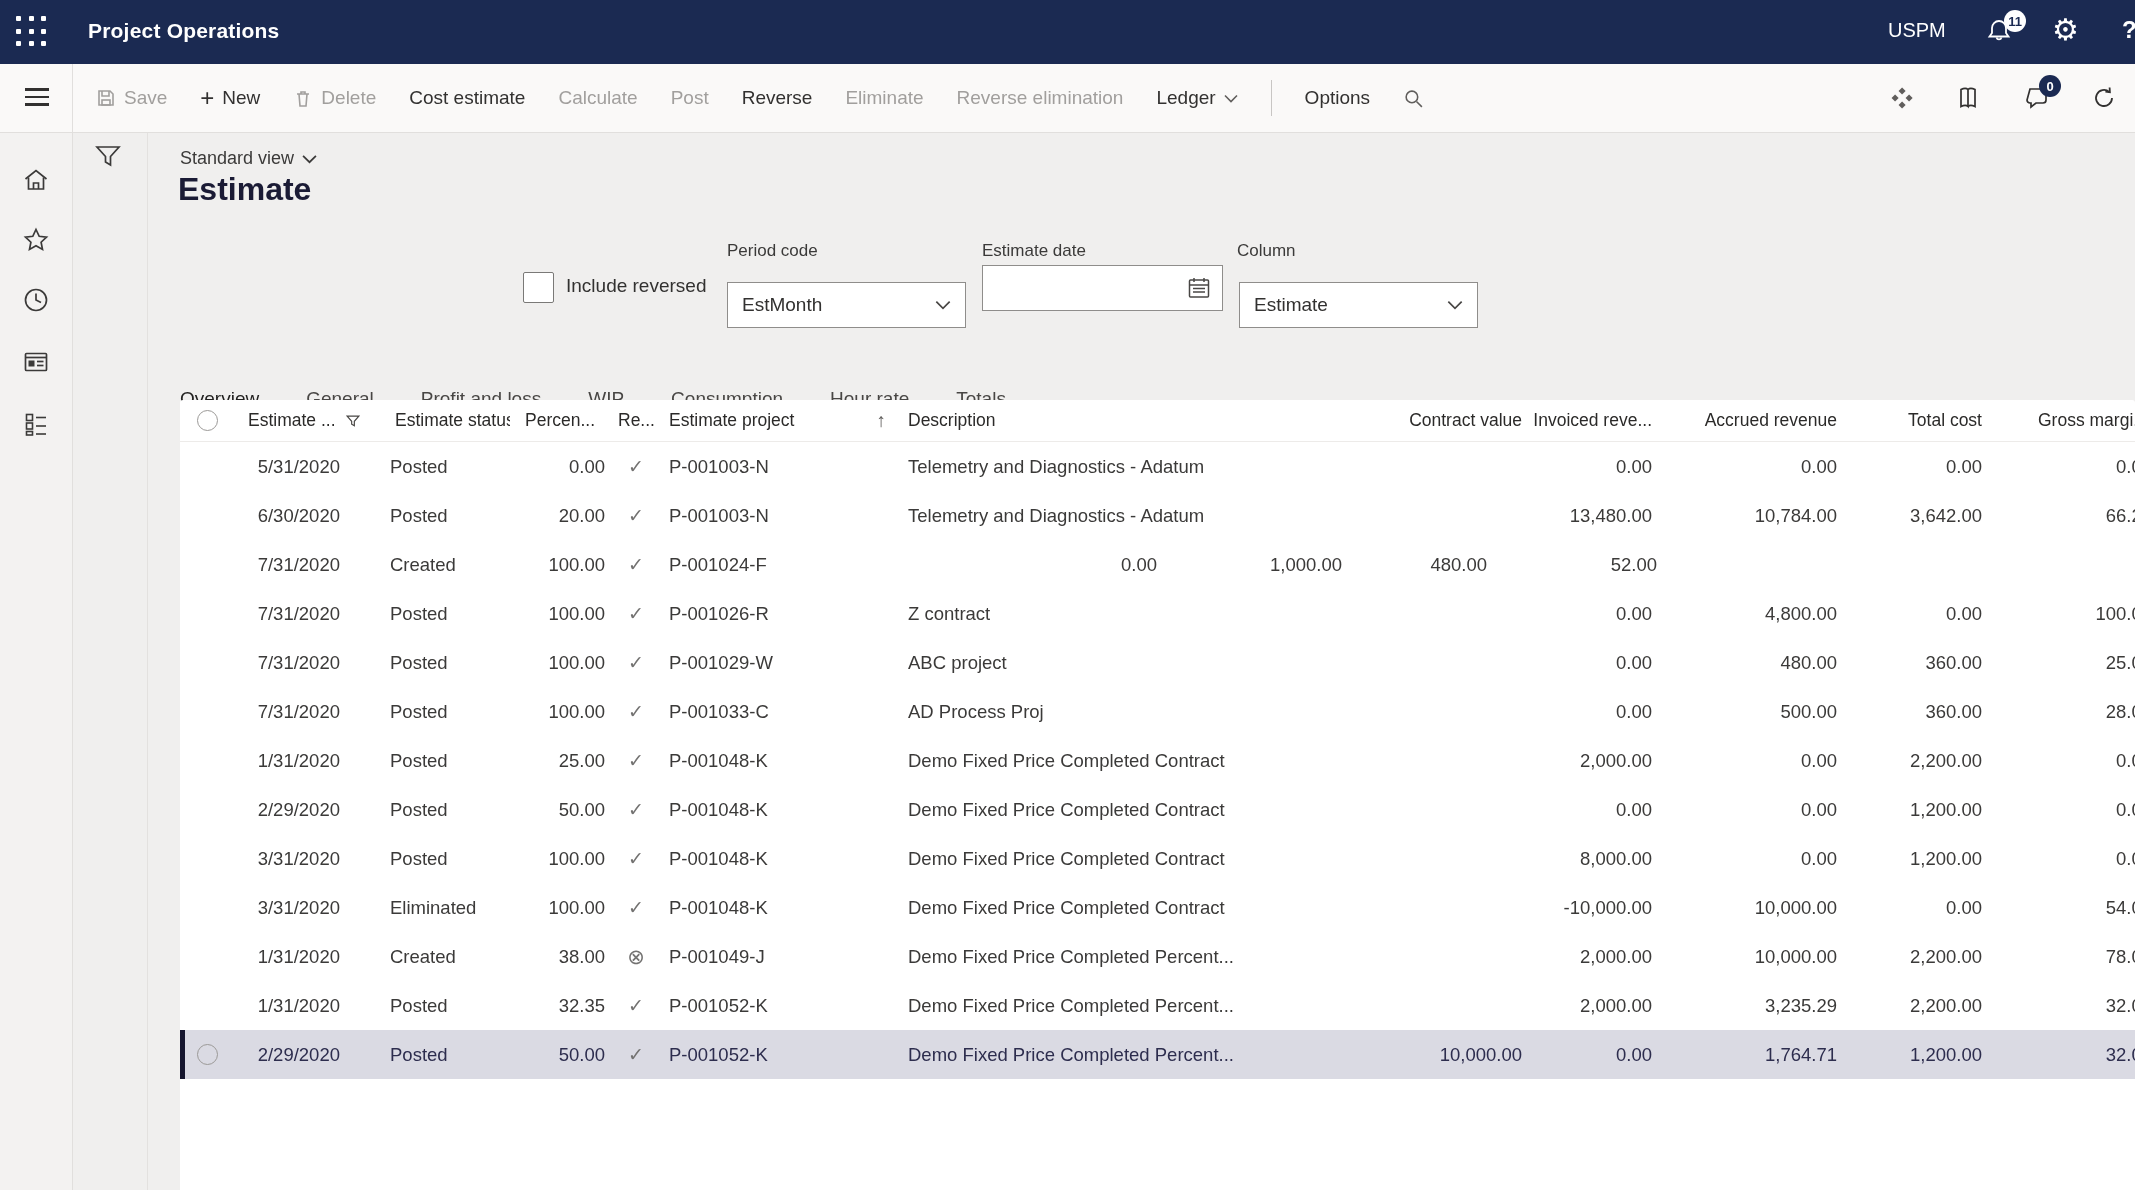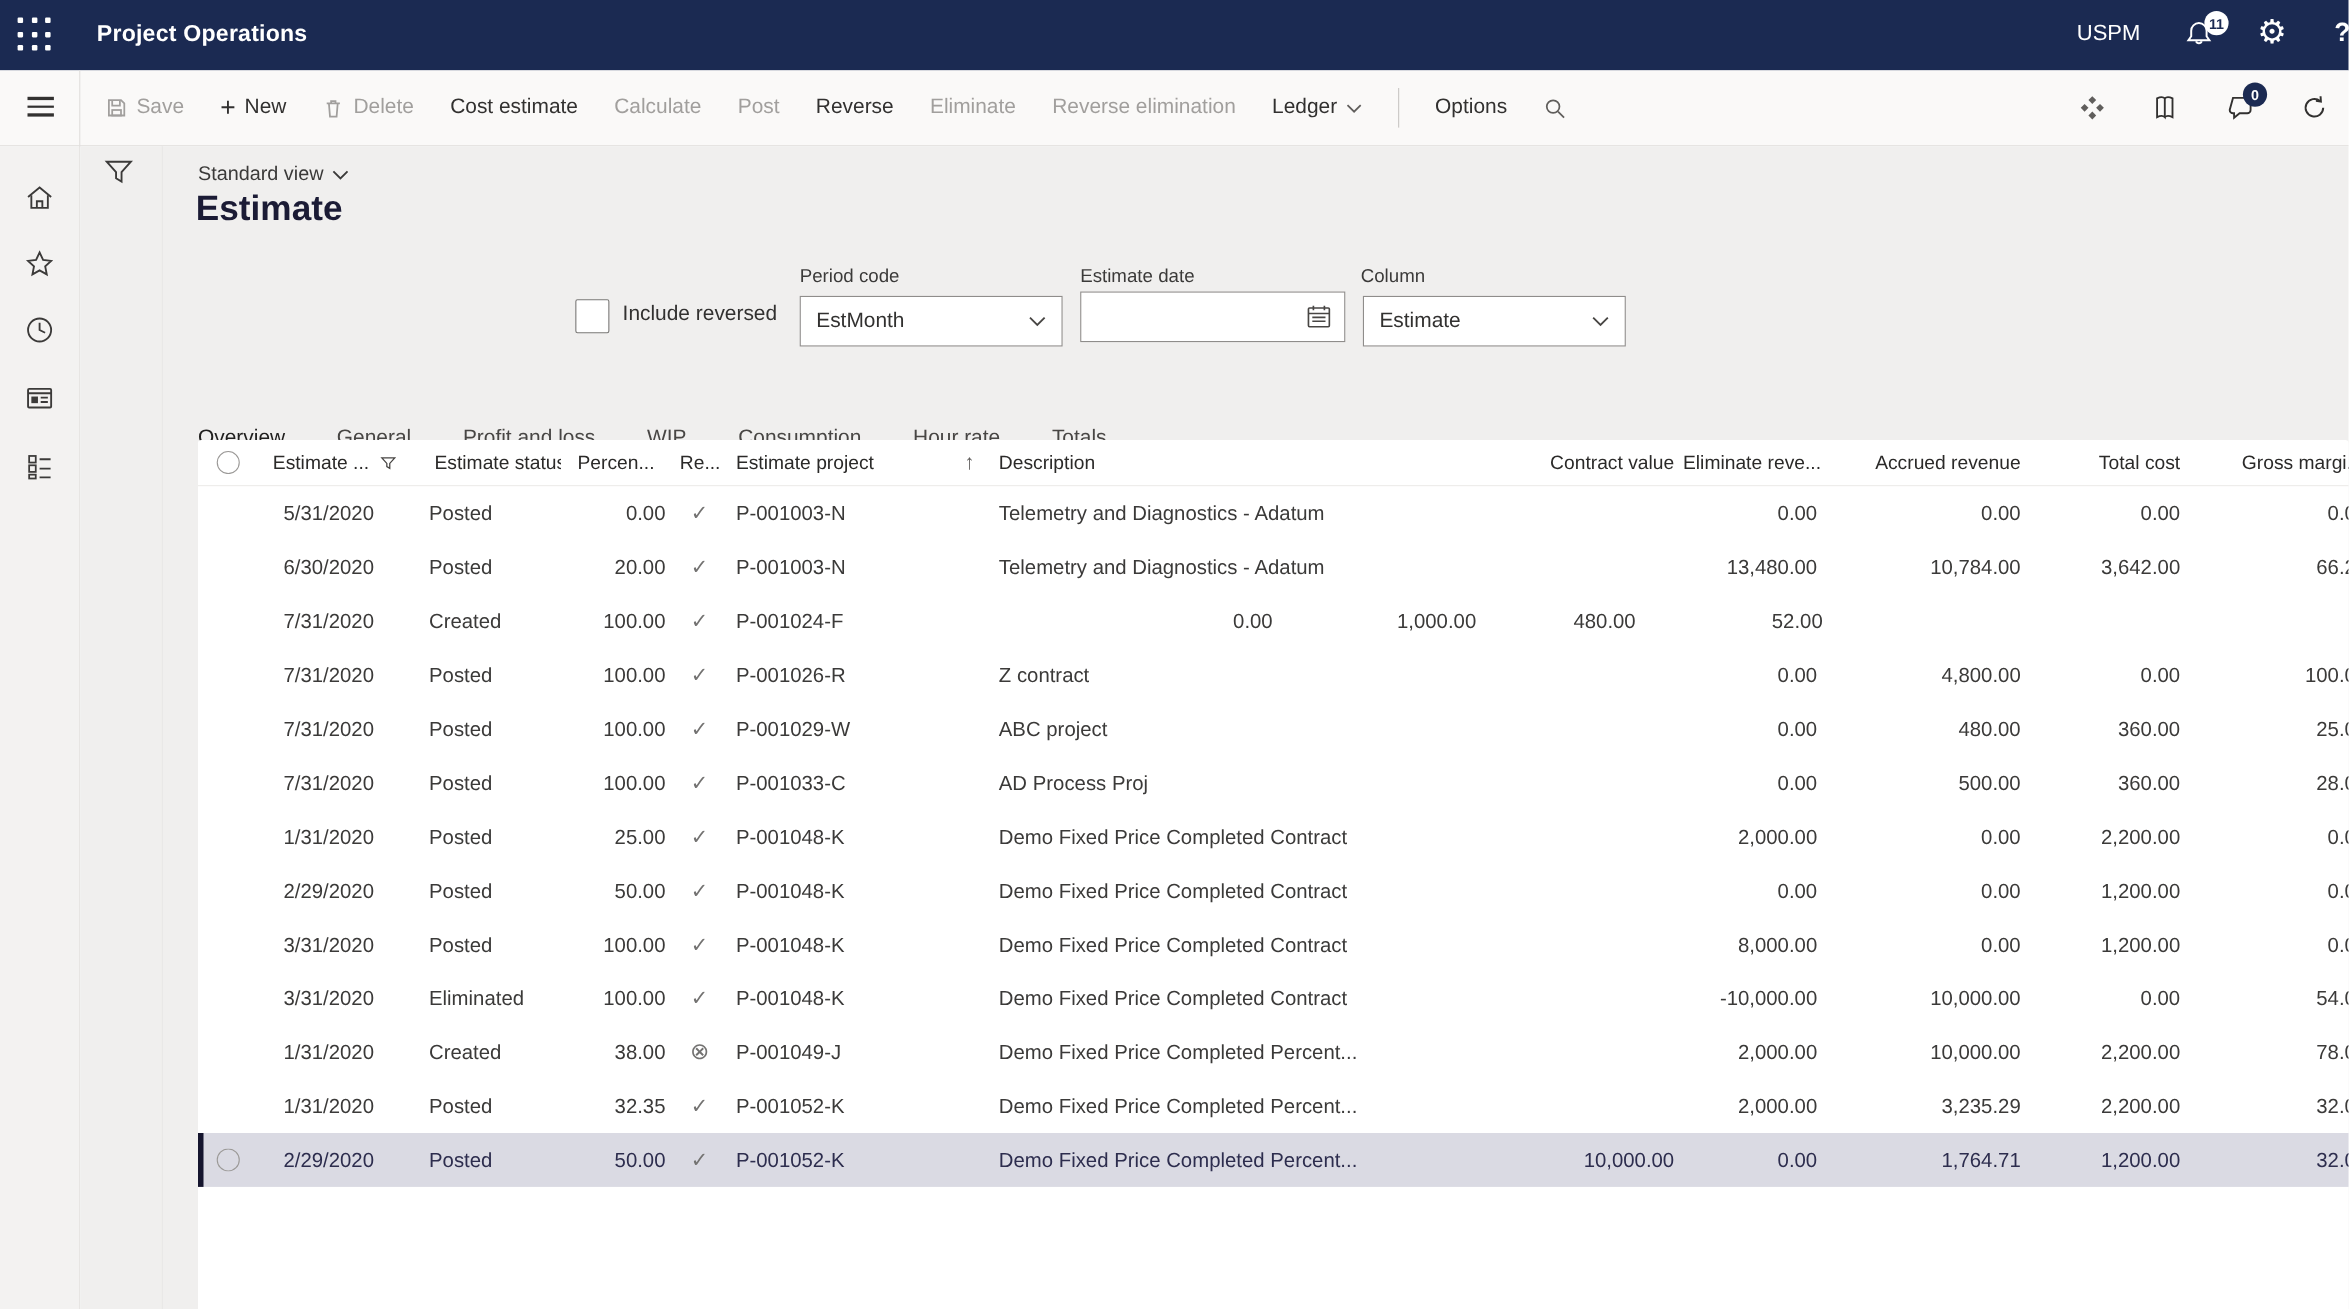--- a/index.html
+++ b/index.html
@@ -63,21 +63,21 @@
   .filter-row { position:absolute; left:0; top:132px; height:46px; width:1987px; }
   .filter-input { position:absolute; left:32px; top:0; width:327px; height:46px; background:#fff;
     border:1px solid #8f8d8b; display:flex; align-items:center; padding-left:12px; }
   .filter-input .caret { width:1.5px; height:26px; background:#201f1e; margin-left:12px; }
   .filter-input input { border:none; outline:none; background:transparent; font-family:inherit;
     font-size:19px; color:#484644; margin-left:2px; width:250px; }
   .filter-input input::placeholder { color:#8a8886; }
   .checkbox { position:absolute; left:375px; top:7px; width:31px; height:31px; background:#fff;
     border:1.5px solid #7a7977; border-radius:2px; cursor:pointer; }
   .chk-label { position:absolute; left:418px; top:10px; font-size:19px; color:#323130; }
-  .combo { position:absolute; top:4px; height:46px; background:#fff; border:1px solid #8f8d8b;
+  .combo { position:absolute; top:17px; height:46px; background:#fff; border:1px solid #8f8d8b;
     display:flex; align-items:center; justify-content:space-between; padding:0 14px; font-size:19px; color:#323130; cursor:pointer; }
   .combo-period { left:579px; width:239px; }
   .combo-column { left:1091px; width:239px; }
   .datefield { position:absolute; left:834px; top:0; width:241px; height:46px; background:#fff;
     border:1px solid #8f8d8b; display:flex; align-items:center; justify-content:flex-end; padding-right:10px; cursor:text; }
 
   .tabs { position:absolute; left:32px; top:219px; display:flex; gap:47px; height:34px; align-items:flex-end;margin-top:24px; }
   .tab { font-size:19px; color:#484644; position:relative; cursor:pointer; white-space:nowrap; }
   .tab.selected { color:#201f1e; }
   .tab.selected::after { content:""; position:absolute; left:0; right:0; bottom:-8px; height:3px; background:#1b2a52; }
@@ -352,21 +352,21 @@
         </div>
         <div class="cell h-status">Estimate status</div>
         <div class="cell h-percent">Percen...</div>
         <div class="cell h-re">Re...</div>
         <div class="cell h-project">
           <span>Estimate project</span>
           <span class="sort">↑</span>
         </div>
         <div class="cell h-desc">Description</div>
         <div class="cell c-contract">Contract value</div>
-        <div class="cell c-invoiced">Eliminate reve...</div>
+        <div class="cell c-invoiced">Invoiced reve...</div>
         <div class="cell c-accrued">Accrued revenue</div>
         <div class="cell c-cost">Total cost</div>
         <div class="cell h-gross">Gross margi...</div>
       </div>
       <div id="rows">
   <div class="trow">
 
     <div class="cell c-sel"></div>
     <div class="cell c-date">5/31/2020</div>
     <div class="cell c-status">Posted</div>

